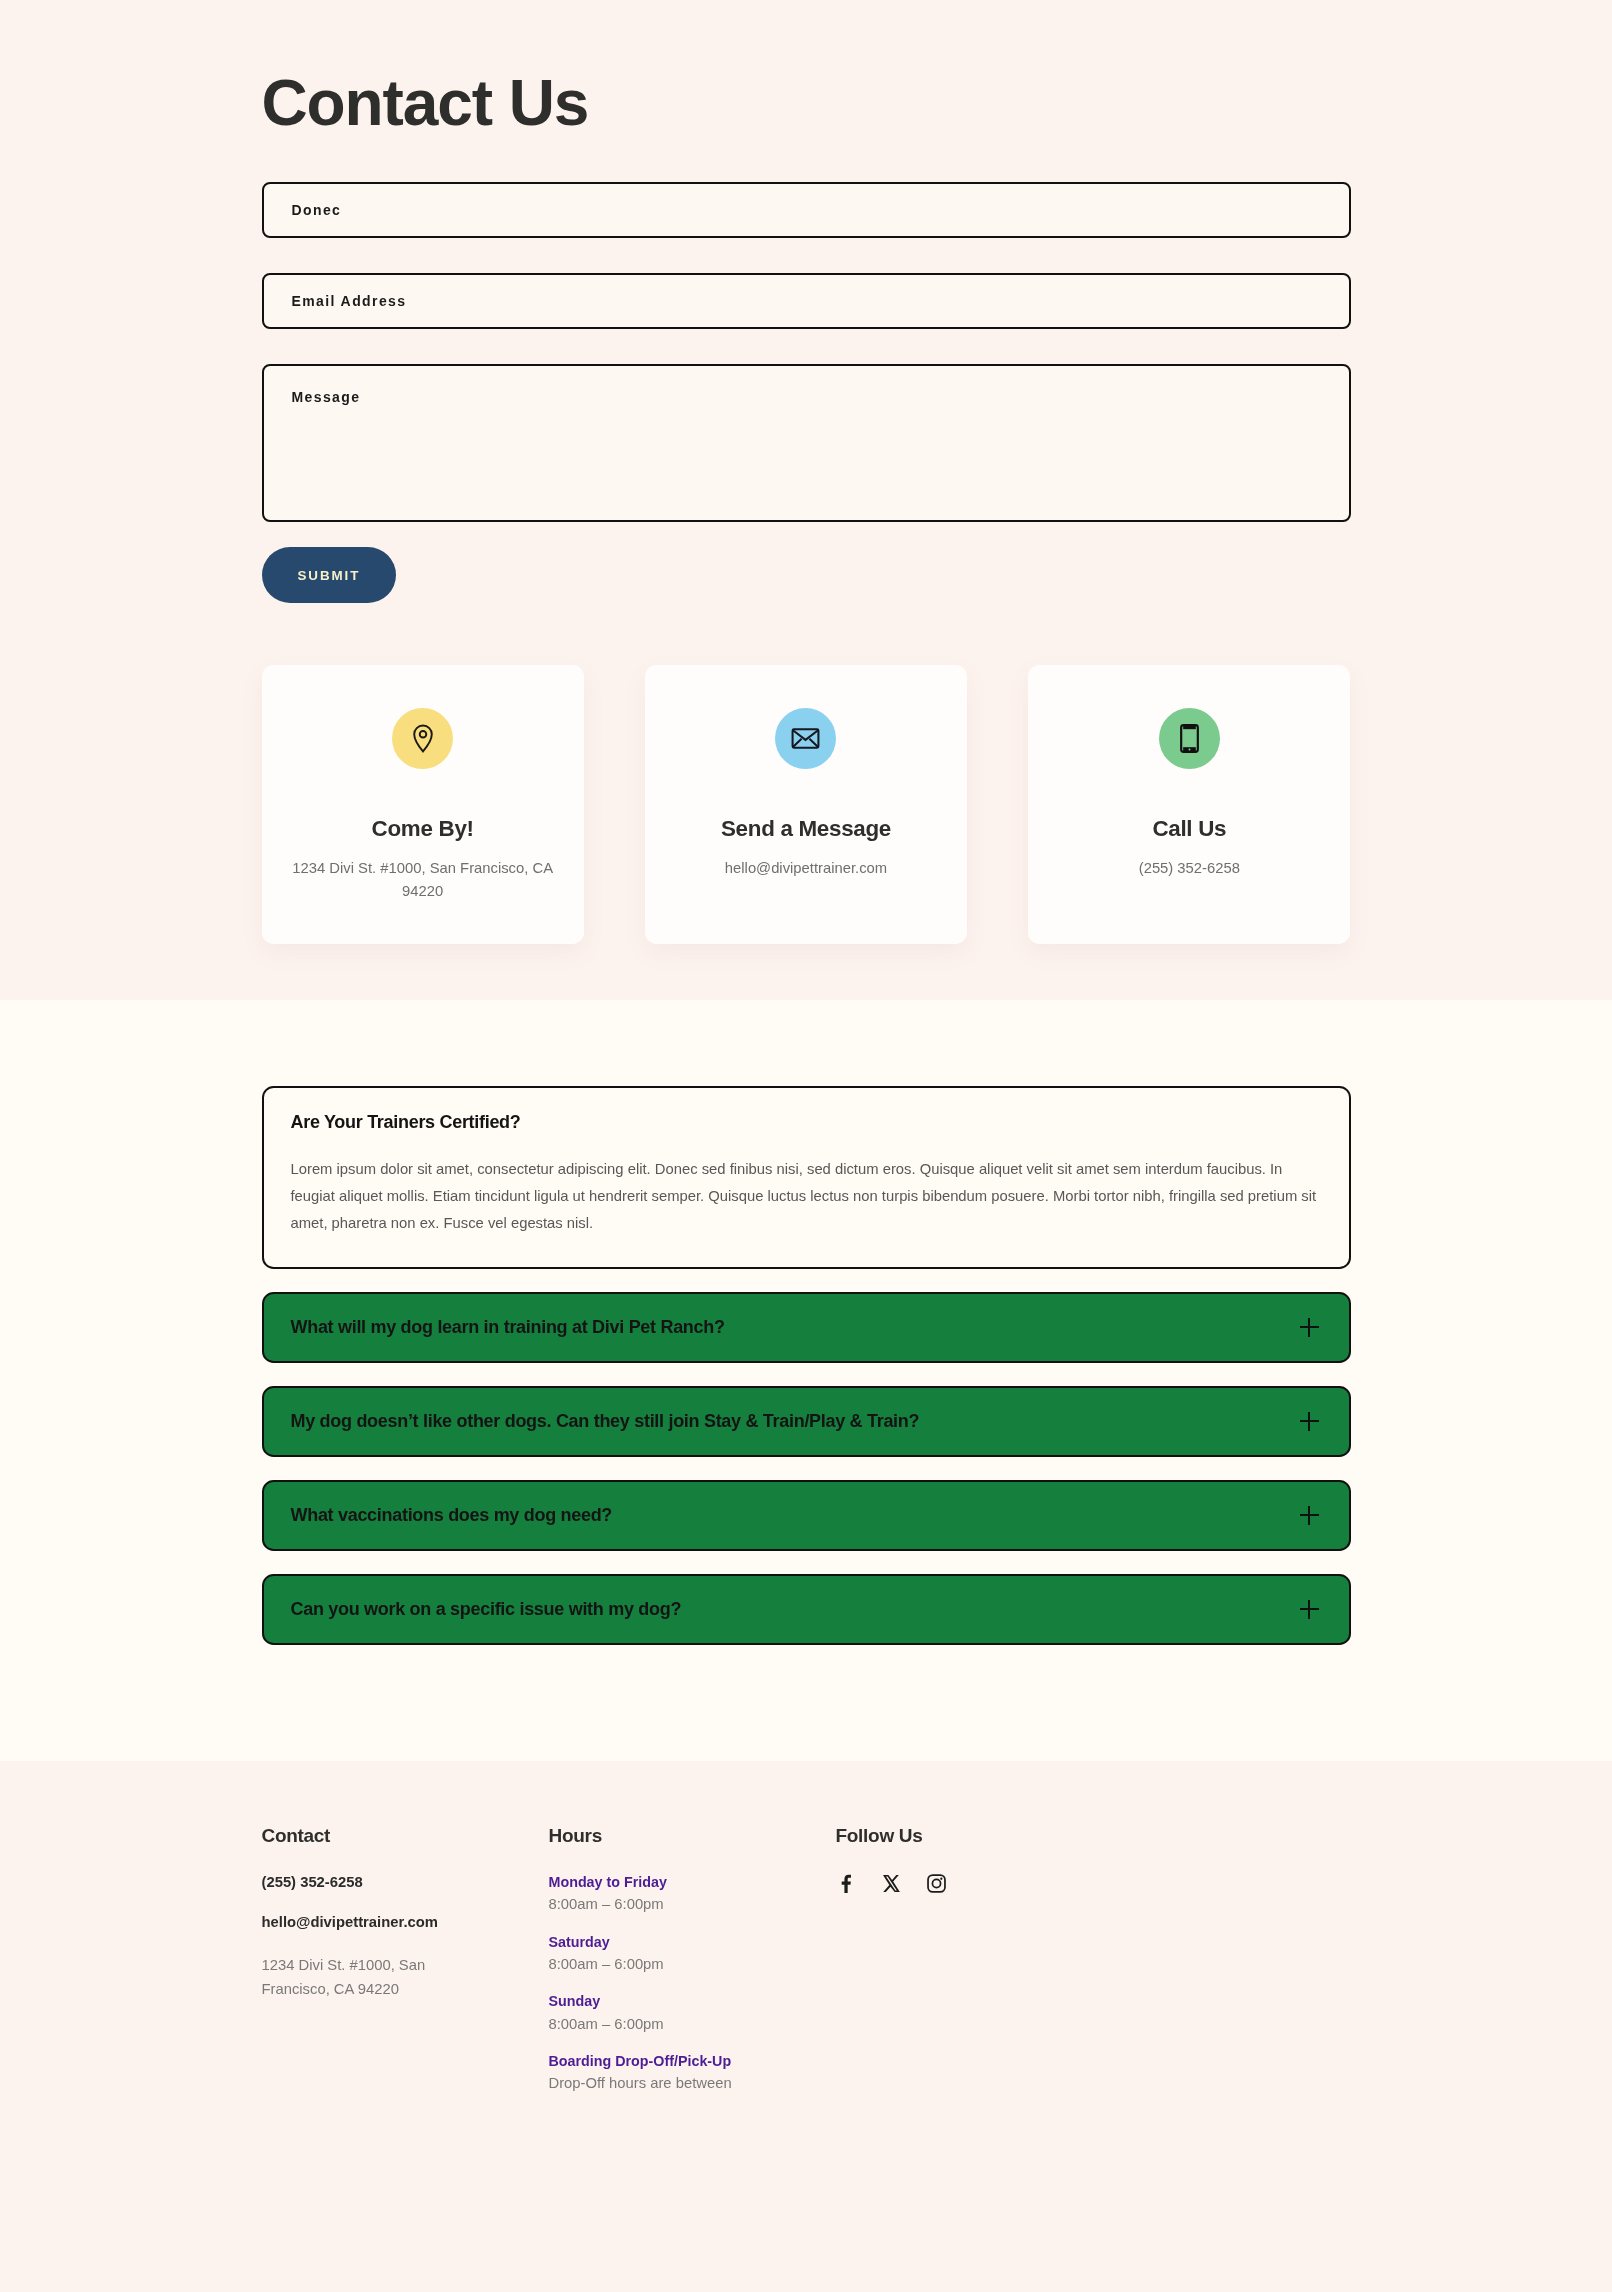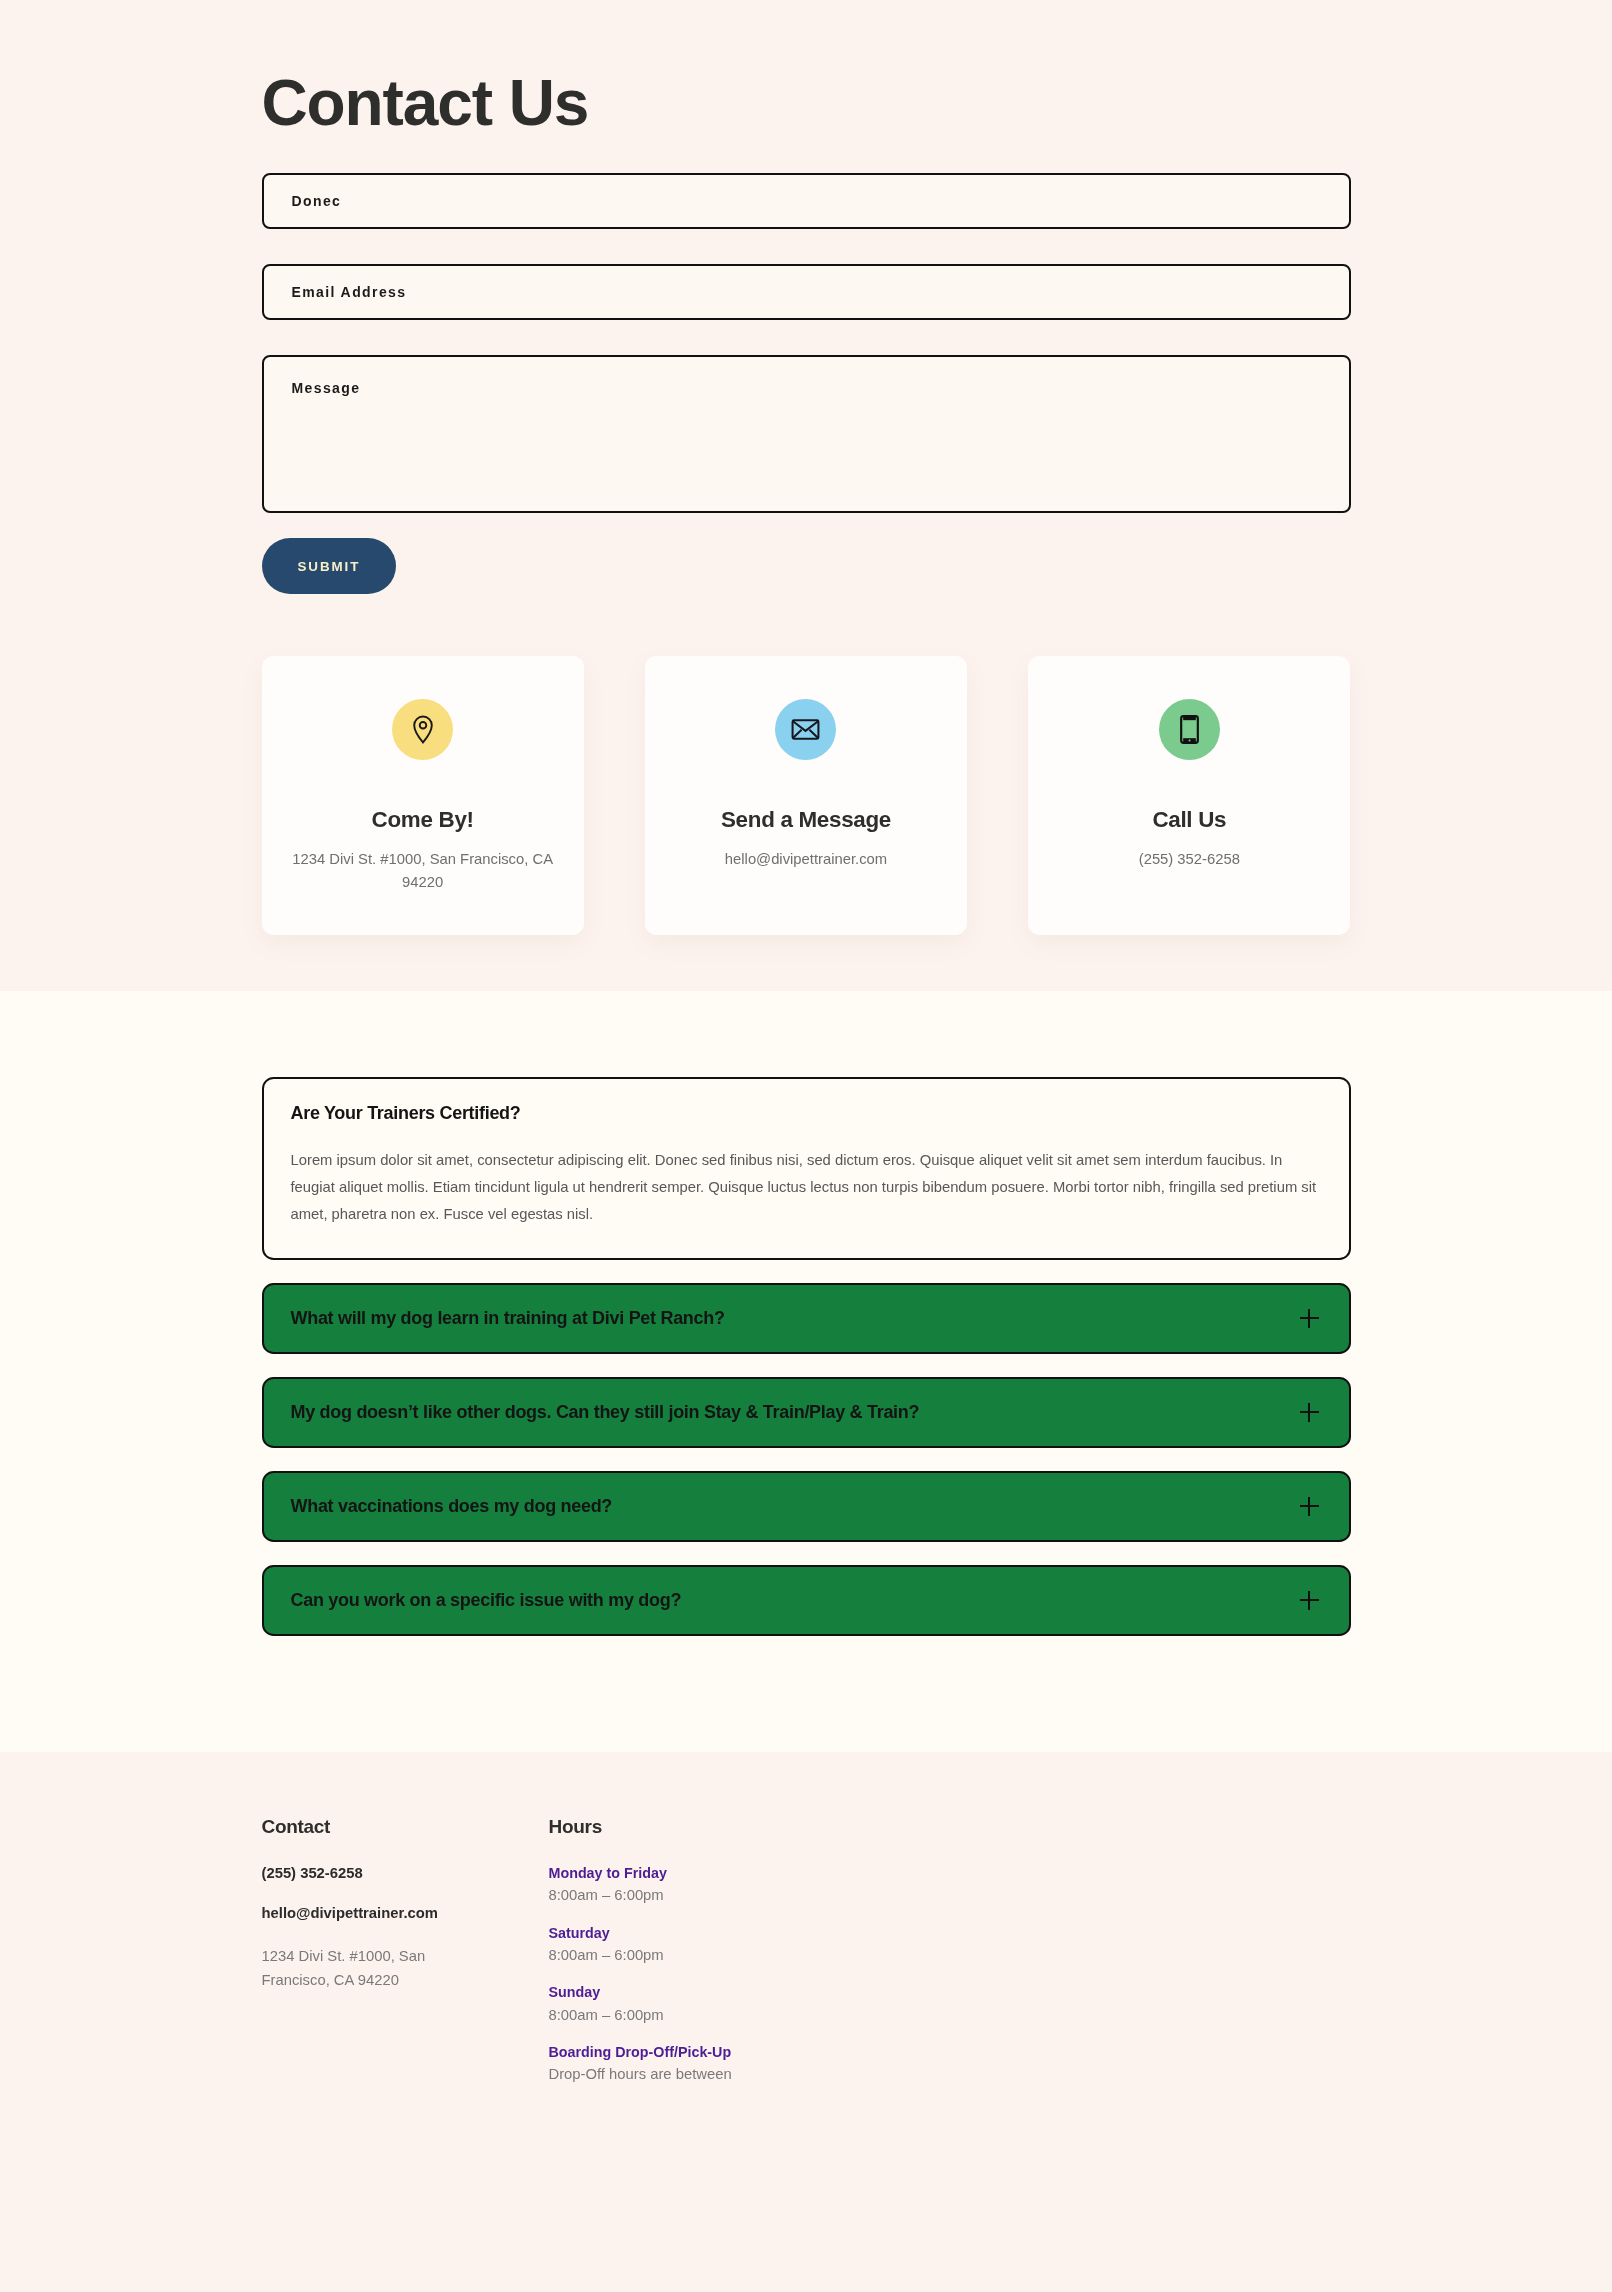--- a/index.html
+++ b/index.html
@@ -23,21 +23,21 @@
     width: 1089px;
     margin: 0 auto;
   }
 
   .page-title {
     font-size: 64px;
     font-weight: 800;
     letter-spacing: -1.1px;
     color: #2E2E2D;
     padding-top: 70px;
-    padding-bottom: 36px;
+    padding-bottom: 45px;
     line-height: 1.05;
   }
 
   
   .form-field {
     background: #FDF8F1;
     border: 2.7px solid #111111;
     border-radius: 8px;
     height: 56px;
     display: flex;
@@ -363,16 +363,42 @@
       <div class="hours-group">
         <div class="hours-day">Sunday</div>
         <div class="hours-time">8:00am – 6:00pm</div>
       </div>
       <div class="hours-group">
         <div class="hours-day">Boarding Drop-Off/Pick-Up</div>
         <div class="hours-time">Drop-Off hours are between</div>
       </div>
     </div>
 
+    <div class="fcol-follow">
+      <div class="footer-head">Follow Us</div>
+      <div class="social-row">
+
+        <span class="social-icon">
+          <svg width="11.6" height="19.7" viewBox="0 0 13 22">
+            <path d="M8.6 22V12h3.1l.5-3.7H8.6V6c0-1.05.3-1.78 1.8-1.78h1.9V.9C11.96.86 10.84.75 9.54.75 6.82.75 4.96 2.4 4.96 5.46V8.3H1.9V12h3.06v10z" fill="#1C1C1C"></path>
+          </svg>
+        </span>
+
+        <span class="social-icon">
+          <svg width="17" height="17" viewBox="0 0 20 20">
+            <path d="M15.6 0h3.06l-6.7 7.66L19.84 20h-6.17l-4.83-6.32L3.32 20H.25l7.16-8.19L0 0h6.33l4.37 5.78zm-1.08 18.18h1.7L5.4 1.73H3.58z" fill="#1C1C1C"></path>
+          </svg>
+        </span>
+
+        <span class="social-icon">
+          <svg width="19" height="19" viewBox="0 0 22 22">
+            <rect x="1.2" y="1.2" width="19.6" height="19.6" rx="5.4" fill="none" stroke="#1C1C1C" stroke-width="2"></rect>
+            <circle cx="11" cy="11" r="4.7" fill="none" stroke="#1C1C1C" stroke-width="2"></circle>
+            <circle cx="16.6" cy="5.5" r="1.35" fill="#1C1C1C"></circle>
+          </svg>
+        </span>
+
+      </div>
+    </div>
 
   </div>
 </footer>
 
 
 </body></html>

